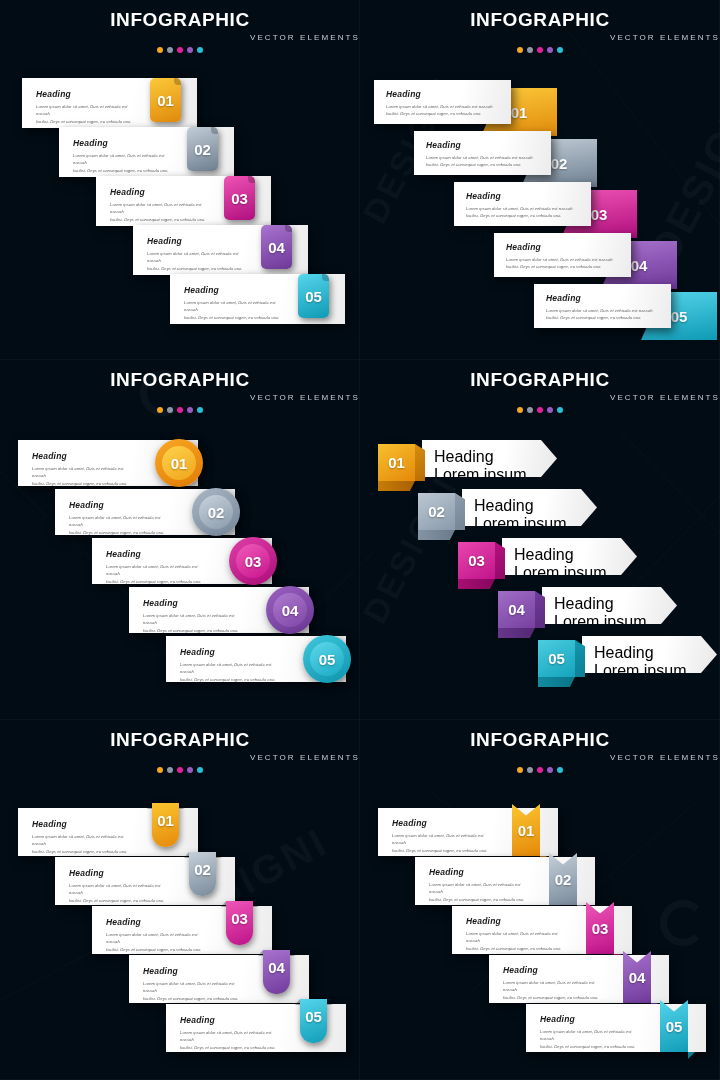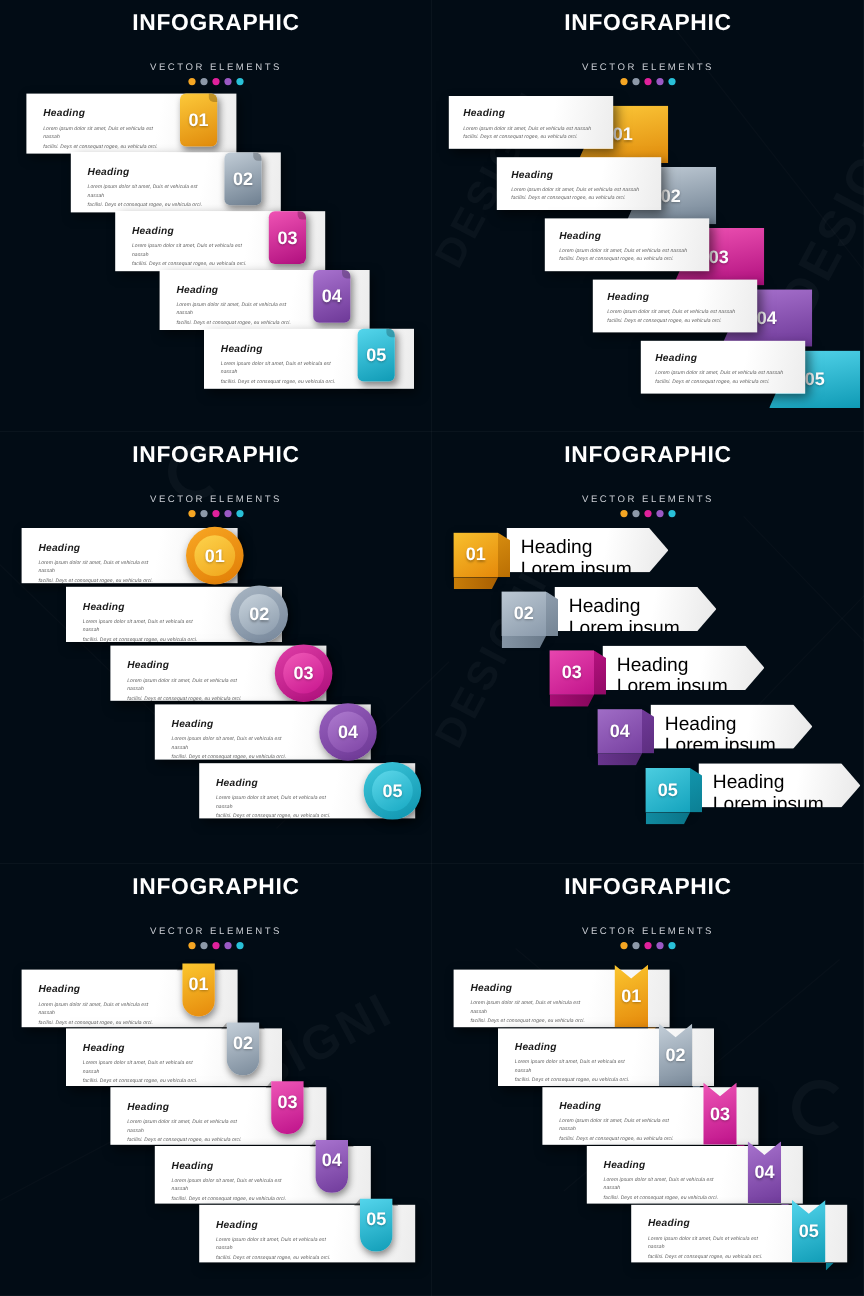--- a/index.html
+++ b/index.html
@@ -34,21 +34,21 @@
   .panel::before {
     content:""; position:absolute; left:0; bottom:0; width:100%; height:1px;
     background:rgba(255,255,255,.035);
   }
 
   .hdr { text-align:center; padding-top:10px; }
   .hdr .t1 {
     color:#ffffff; font-size:19px; font-weight:bold; letter-spacing:.6px; line-height:1.05;
   }
   .hdr .t2 {
-    color:#c9ccd2; font-size:8px; letter-spacing:2.1px; margin-top:21px;
+    color:#c9ccd2; font-size:8px; letter-spacing:2.1px; margin-top:3px;text-align:right;
   }
   .dots { margin-top:5px; display:flex; justify-content:center; gap:4px; }
   .dots i { width:6px; height:6px; border-radius:50%; display:block; }
 
   
   .card {
     position:absolute;
     background:linear-gradient(100deg,#ffffff 0%,#ffffff 62%,#ececec 100%);
     box-shadow:3px 4px 9px rgba(0,0,0,.55);
   }

